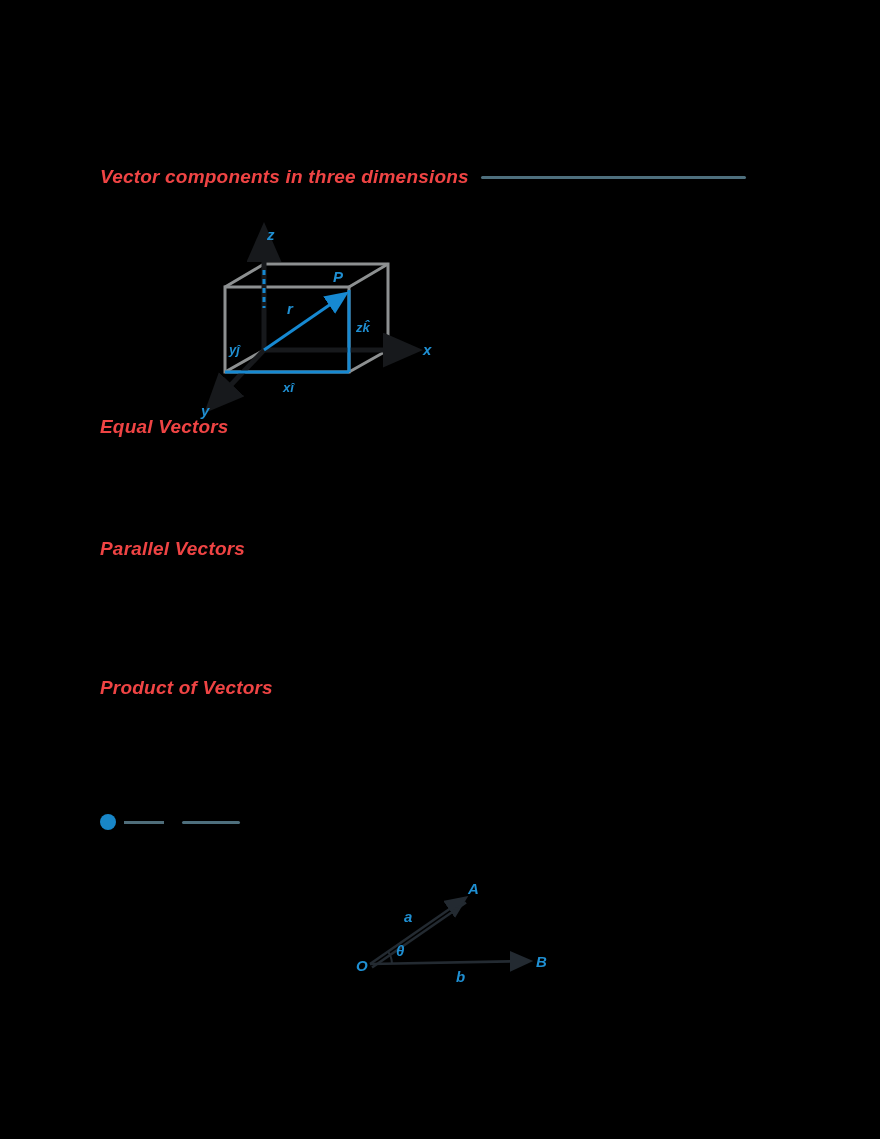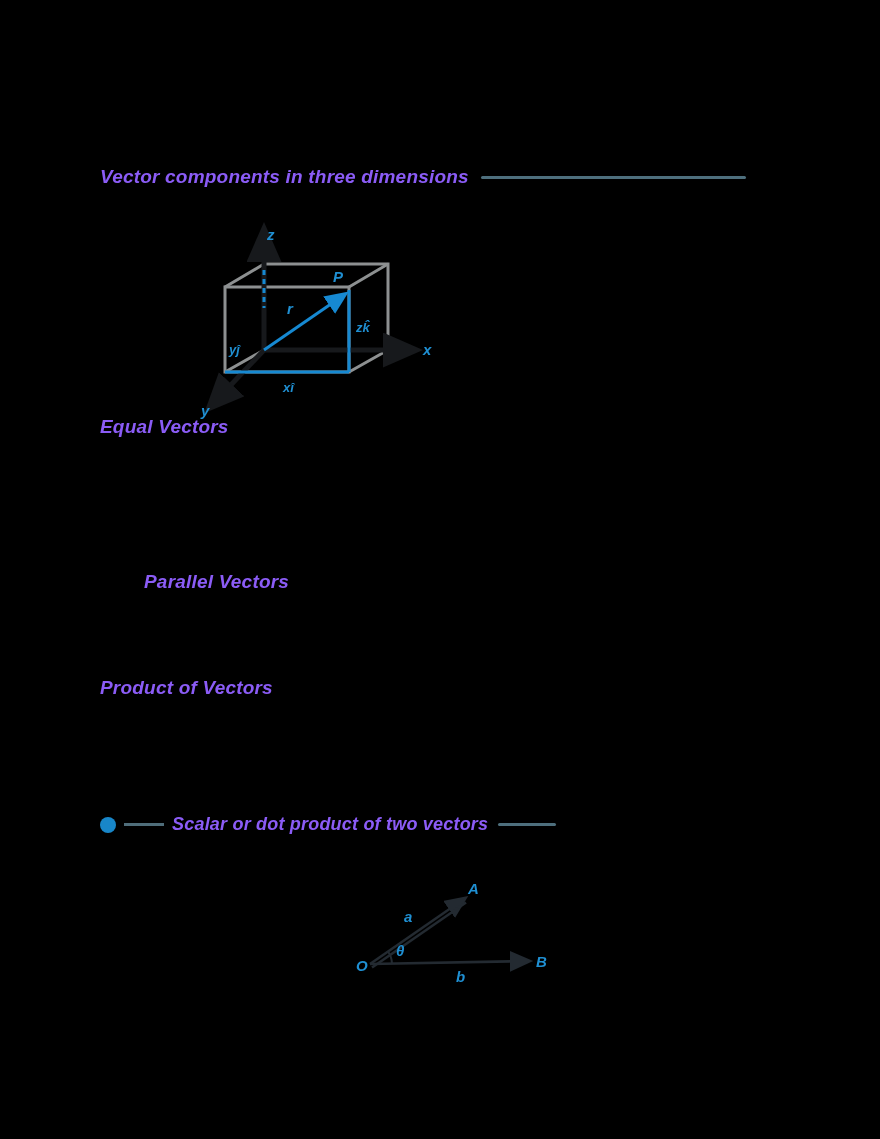--- a/index.html
+++ b/index.html
@@ -5,21 +5,21 @@
   html,body{margin:0;padding:0;}
   body{
     width:880px;height:1139px;
     background:#000000;
     position:relative;
     font-family:"Liberation Sans", sans-serif;
     overflow:hidden;
   }
   .row{position:absolute;display:flex;align-items:center;}
   .heading{
-    color:#8b5cf6;
+    color:#ef4444;
     font-weight:bold;
     font-style:italic;
     font-size:19px;
     letter-spacing:0.2px;
     white-space:nowrap;
   }
   .rule{height:3px;background:#4e6f7d;border-radius:2px;}
   .dash-connector{width:40px;height:3px;background:#4f6d7a;margin:0 8px;}
   .bullet{
     width:16px;height:16px;border-radius:50%;
@@ -81,32 +81,31 @@
   <text class="dlabel" x="104" y="100">r⃗</text>
   <text class="dlabel-sm" x="100" y="178">xî</text>
   <text class="dlabel-sm" x="46" y="140">yĵ</text>
   <text class="dlabel-sm" x="173" y="118">zk̂</text>
 </svg>
 
 <div class="row" style="left:100px;top:416px;">
   <div class="heading">Equal Vectors</div>
 </div>
 
-<div class="row" style="left:100px;top:571px;margin-left:44px;">
+<div class="row" style="left:100px;top:538px;">
   <div class="heading">Parallel Vectors</div>
 </div>
 
 <div class="row" style="left:100px;top:677px;">
   <div class="heading">Product of Vectors</div>
 </div>
 
 <div class="row" style="left:100px;top:814px;">
   <div class="bullet"></div>
   <div class="dash-connector"></div>
-  <div class="heading" style="font-size:18px;">Scalar or dot product of two vectors</div>
   <div class="rule" style="width:58px;margin-left:10px;"></div>
 </div>
 
 <svg style="left:338px;top:872px;" width="260" height="135" viewBox="0 0 260 135">
   <defs>
     <marker id="arrowDark" markerWidth="10" markerHeight="10" refX="7" refY="4" orient="auto">
       <path d="M0,0 L9,4 L0,8 Z" fill="#232a31"></path>
     </marker>
   </defs>
 

